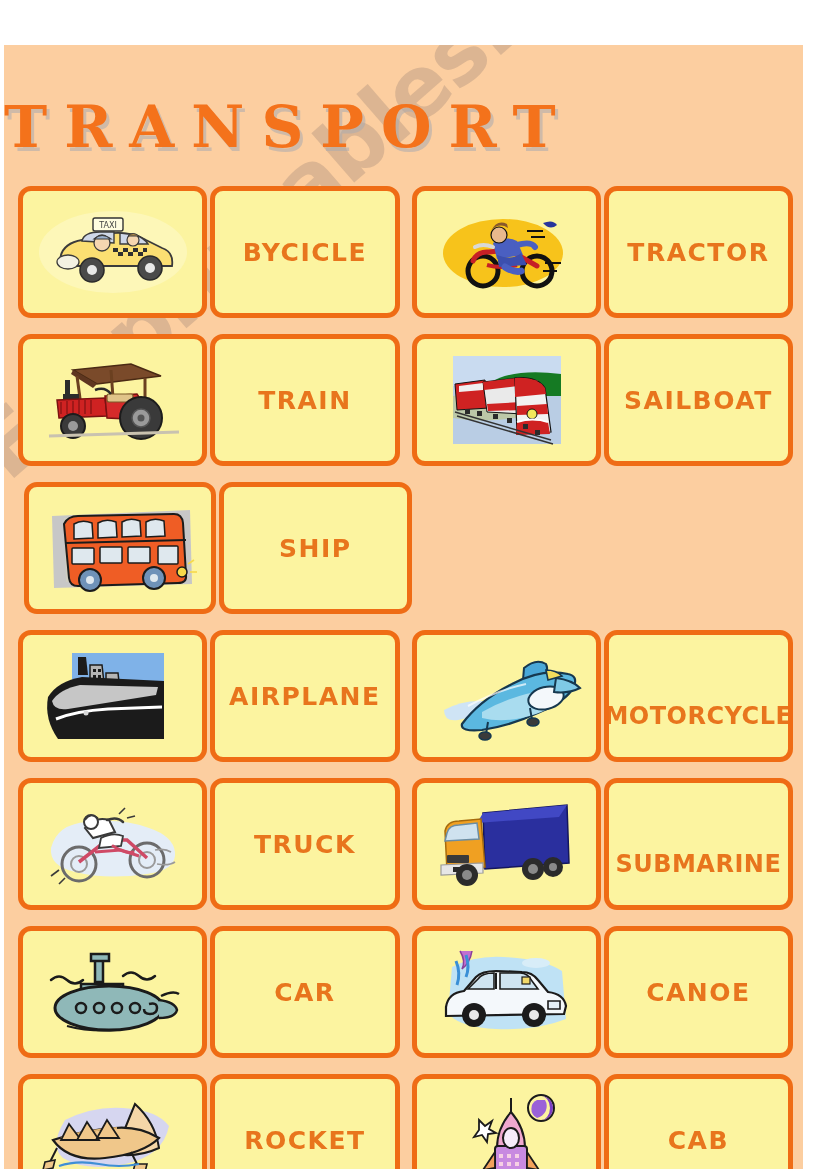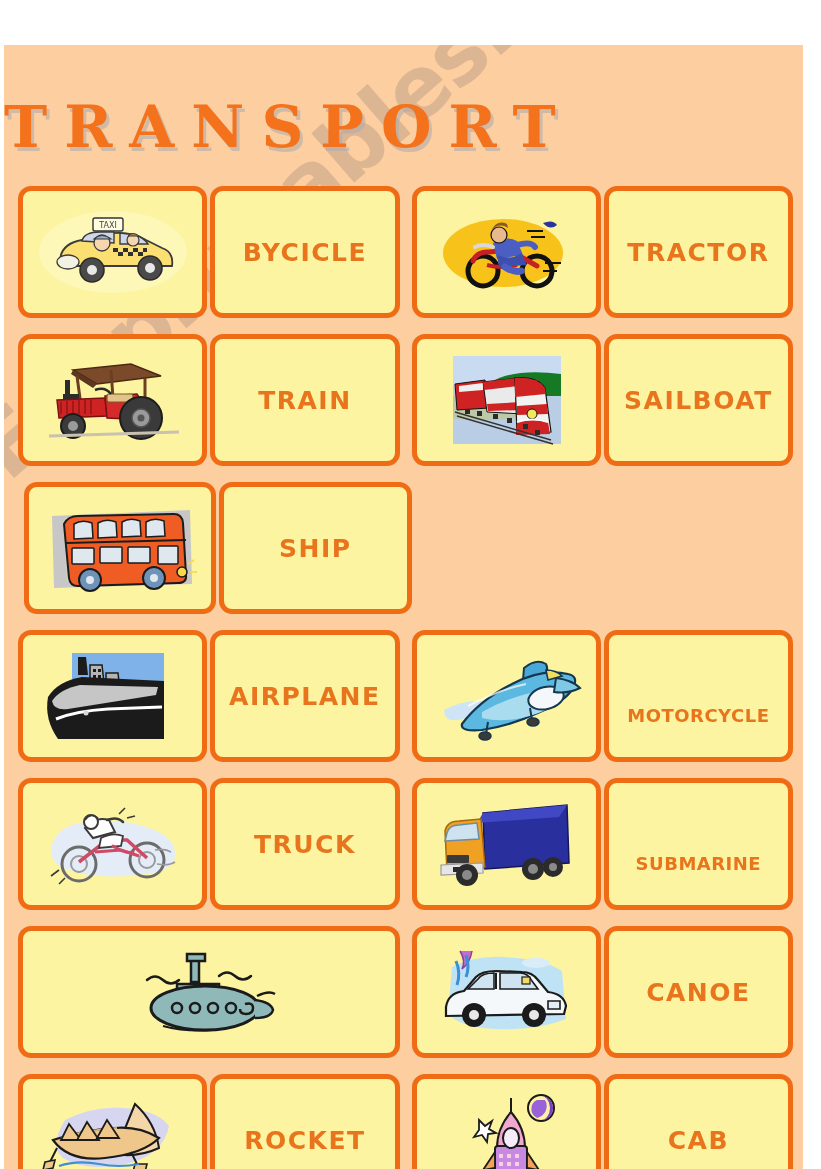--- a/index.html
+++ b/index.html
@@ -95,21 +95,21 @@
 
   .word {
     font-family: "DejaVu Sans", sans-serif;
     font-weight: 700;
     font-size: 25px;
     letter-spacing: 1.5px;
     color: #e8751d;
     text-align: center;
     line-height: 1;
   }
-  .word.long { font-size: 18px; letter-spacing: 0.5px; margin-top: 40px; }
+  .word.long { font-size: 24px; letter-spacing: 0.5px; margin-top: 40px; }
 
   .pic {
     width: 100%;
     height: 100%;
     display: flex;
     align-items: center;
     justify-content: center;
   }
   .pic svg { display: block; }
 </style>
@@ -447,20 +447,23 @@
                 <circle cx="44" cy="62" r="5"></circle>
                 <circle cx="62" cy="62" r="5"></circle>
                 <circle cx="80" cy="62" r="5"></circle>
                 <circle cx="98" cy="62" r="5"></circle>
               </g>
               <path d="M112 58 q8 -2 8 4 q0 6 -7 6 q-6 0 -6 -5" fill="none" stroke="#1b1b1b" stroke-width="2.5"></path>
               <path d="M30 80 q22 6 50 4" stroke="#1b1b1b" stroke-width="2" fill="none"></path>
             </svg>
           </div>
         </div>
+        <div class="card">
+          <span class="word">CAR</span>
+        </div>
       </div>
       <div class="half right">
         <div class="card">
           <div class="pic">
             <svg width="152" height="94" viewBox="0 0 152 94">
               <path d="M22 22 q24 -12 52 -10 q40 2 58 14 l4 48 q-30 12 -70 10 q-38 -2 -48 -16 z" fill="#bfe2f5"></path>
               <path d="M30 6 q6 10 2 18 q8 -6 10 -18" fill="#c06fd0" stroke="#8a3f9a" stroke-width="1.5"></path>
               <path d="M36 10 q4 12 0 22" stroke="#3a8fd6" stroke-width="3" fill="none"></path>
               <path d="M26 16 q5 12 1 24" stroke="#3a8fd6" stroke-width="3" fill="none"></path>
               <ellipse cx="106" cy="18" rx="14" ry="5" fill="#d8edf8"></ellipse>

